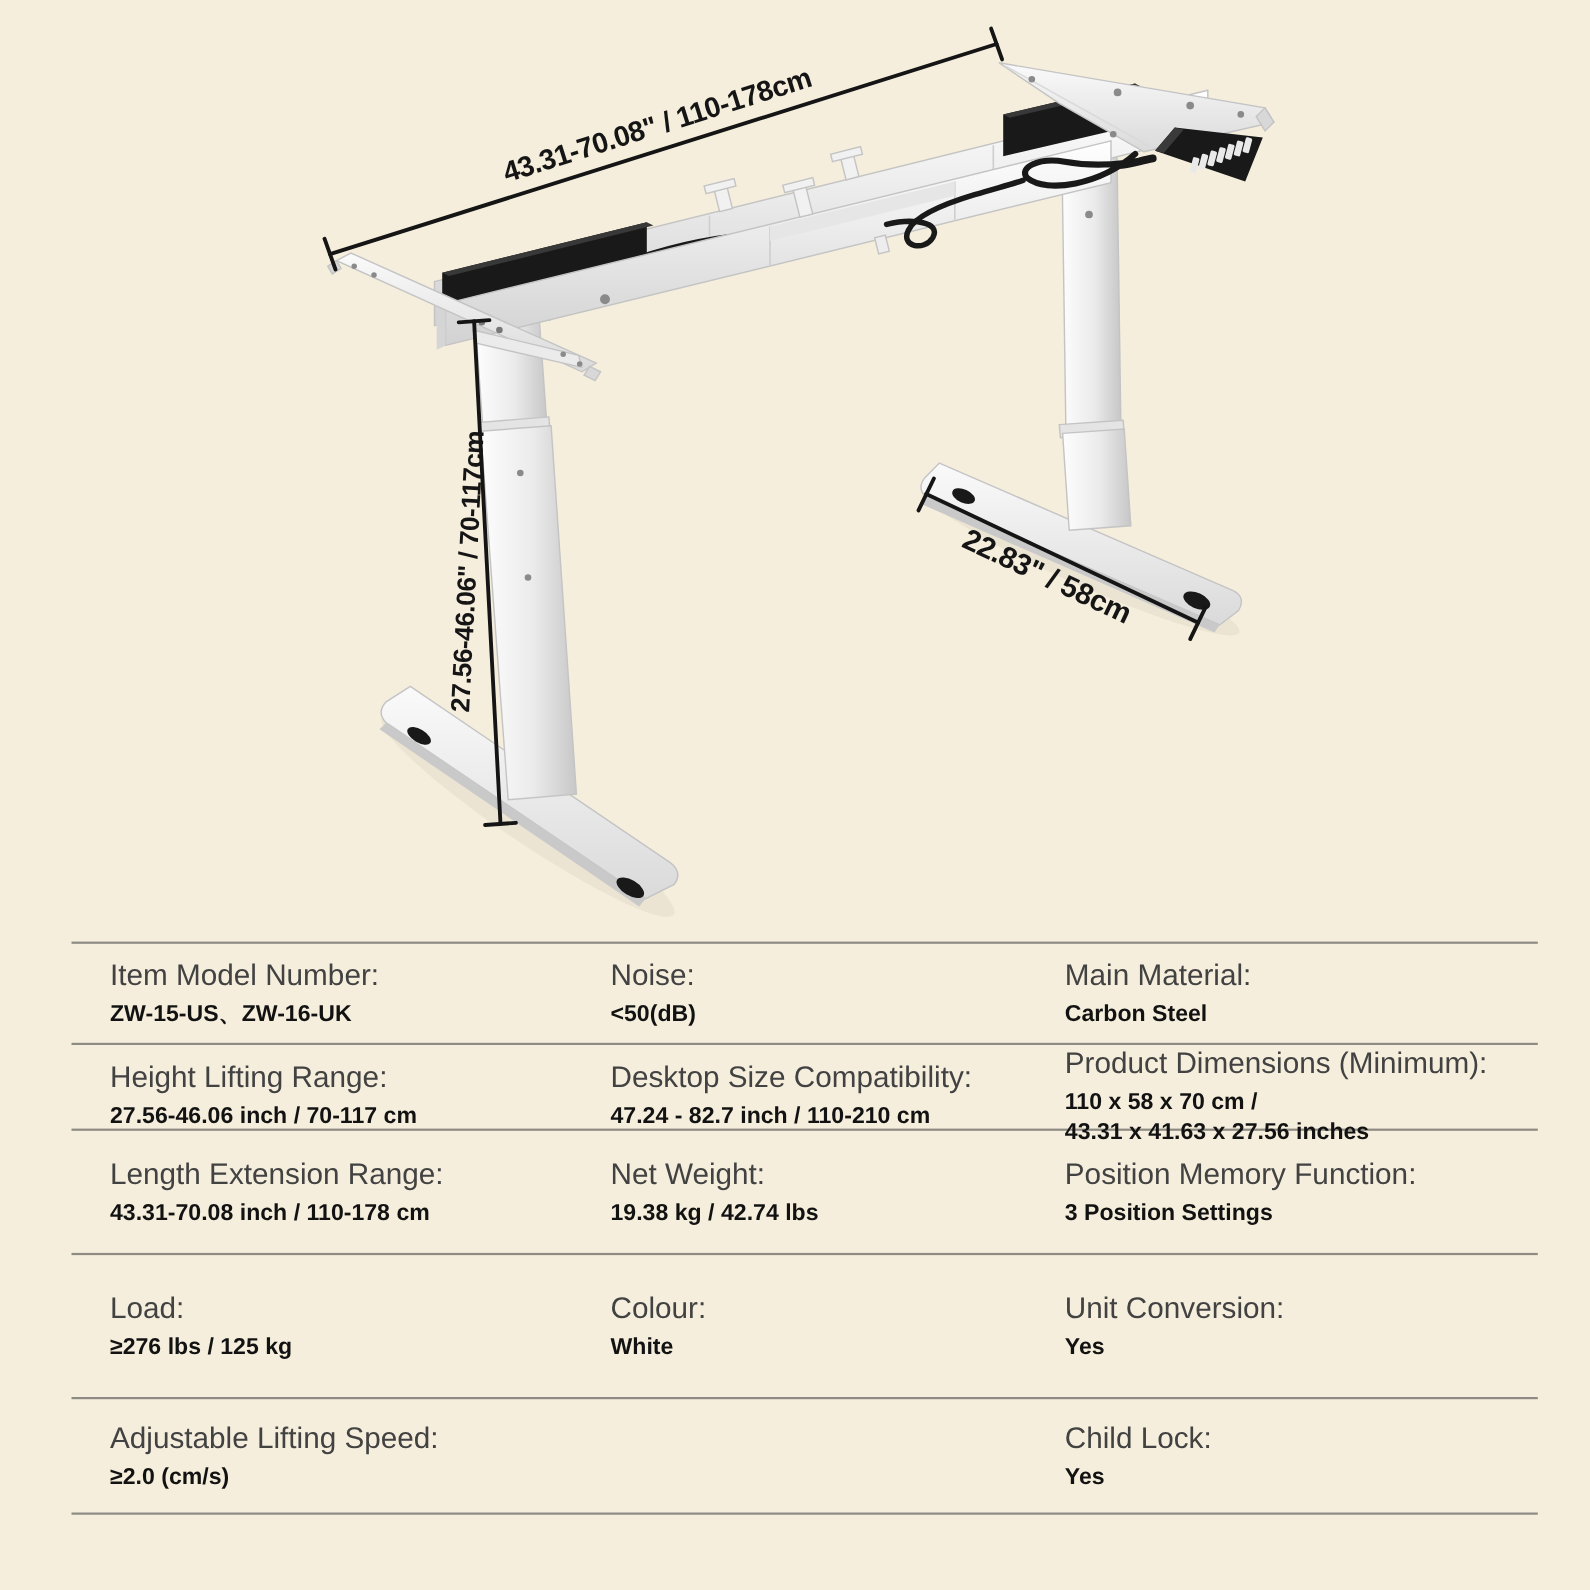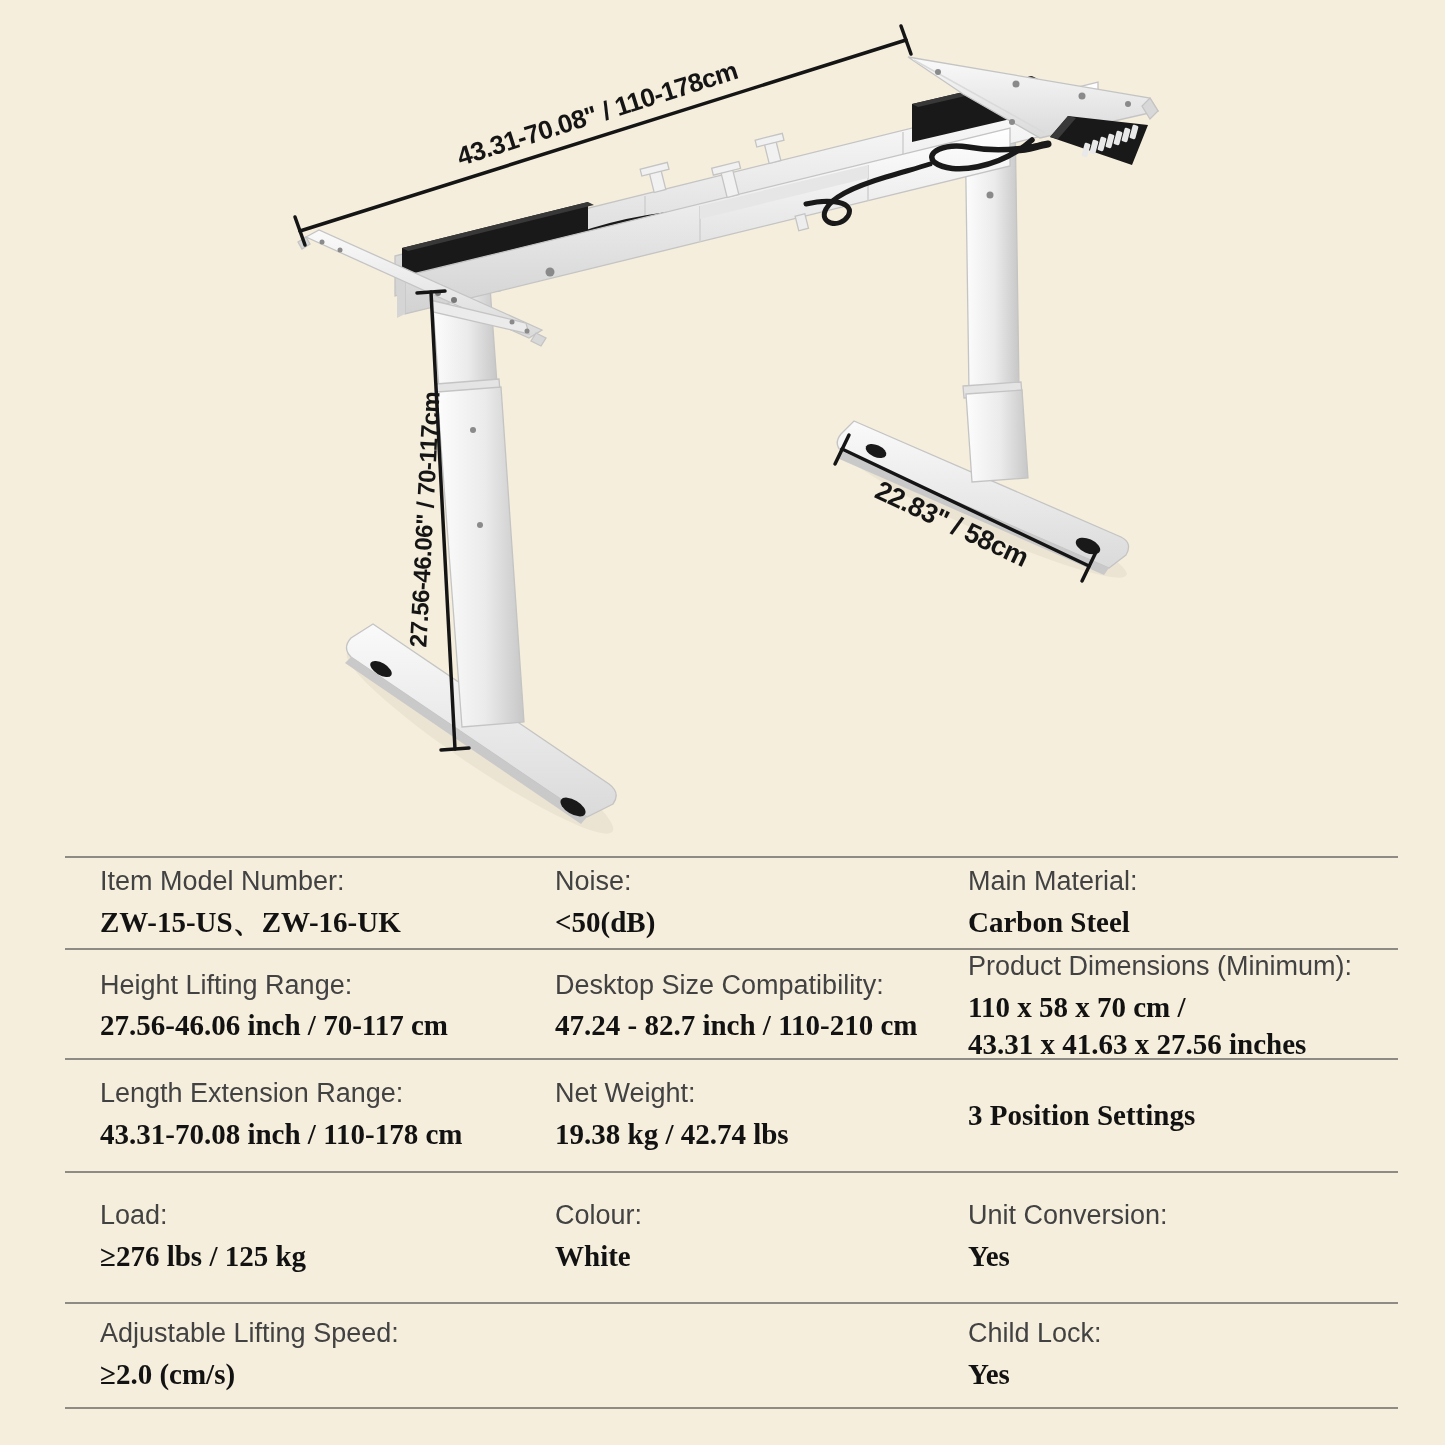--- a/index.html
+++ b/index.html
@@ -16,29 +16,29 @@
 
   
   .spec-table{
     position:absolute;top:856px;left:65px;width:1333px;
     border-bottom:2px solid var(--divider);
   }
   .spec-row{
     display:grid;grid-template-columns:455px 413px 1fr;
     align-items:center;border-top:2px solid var(--divider);box-sizing:border-box;
   }
-  .r1{height:92px}.r2{height:110px}.r3{height:113px}.r4{height:131px}.r5{height:105px}
+  .r1{height:92px}.r2{height:78px}.r3{height:113px}.r4{height:131px}.r5{height:105px}
   .cell{padding-left:35px;min-width:0;}
   .lbl{
     font-size:27px;font-weight:400;color:var(--label-text);
     line-height:1.22;margin:0 0 6px 0;width:max-content;
   }
   .val{
-    font-size:29px;font-weight:700;color:var(--value-text);
-    line-height:1.28;margin:0;white-space:pre-line;width:max-content;font-family:Liberation Serif, serif;
+    font-size:21px;font-weight:700;color:var(--value-text);
+    line-height:1.28;margin:0;white-space:pre-line;width:max-content;
   }
 
   
   .dim{stroke:var(--dim-line);stroke-width:3.5;stroke-linecap:round;fill:none;}
   .dimtxt{fill:var(--dim-line);font-weight:700;letter-spacing:-0.5px;}
   .blk{fill:var(--black-part);}
   .cable{stroke:var(--black-part);fill:none;stroke-linecap:round;}
   .edge{stroke:#c4c4c4;stroke-width:1.3;}
   .seam{stroke:#cfcfcf;stroke-width:1.5;}
   .hole{fill:#8a8a8a;}
@@ -237,20 +237,21 @@
     <div class="spec-row r3">
       <div class="cell">
         <div class="lbl">Length Extension Range:</div>
         <div class="val">43.31-70.08 inch / 110-178 cm</div>
       </div>
       <div class="cell">
         <div class="lbl">Net Weight:</div>
         <div class="val">19.38 kg / 42.74 lbs</div>
       </div>
       <div class="cell">
+        <div class="lbl">Position Memory Function:</div>
         <div class="val">3 Position Settings</div>
       </div>
     </div>
 
     <div class="spec-row r4">
       <div class="cell">
         <div class="lbl">Load:</div>
         <div class="val">≥276 lbs / 125 kg</div>
       </div>
       <div class="cell">

